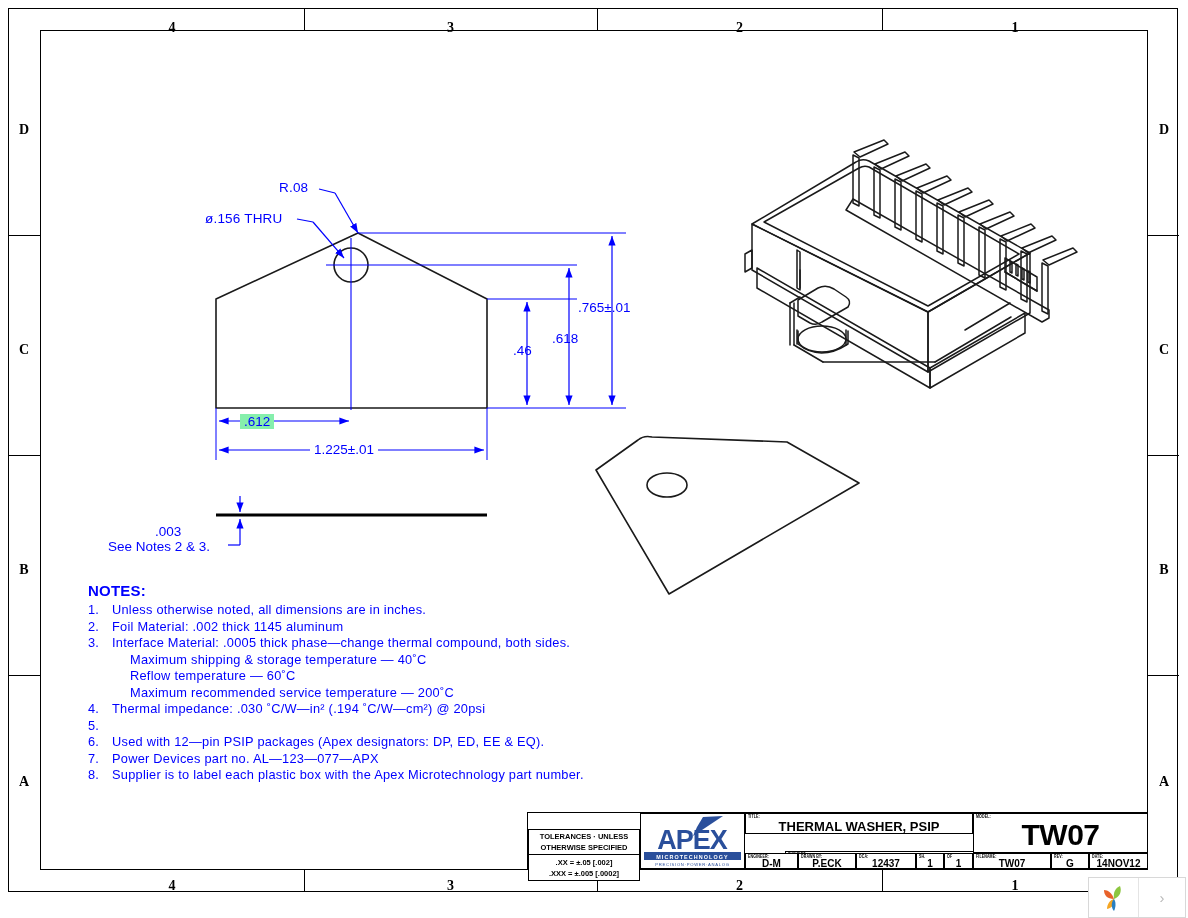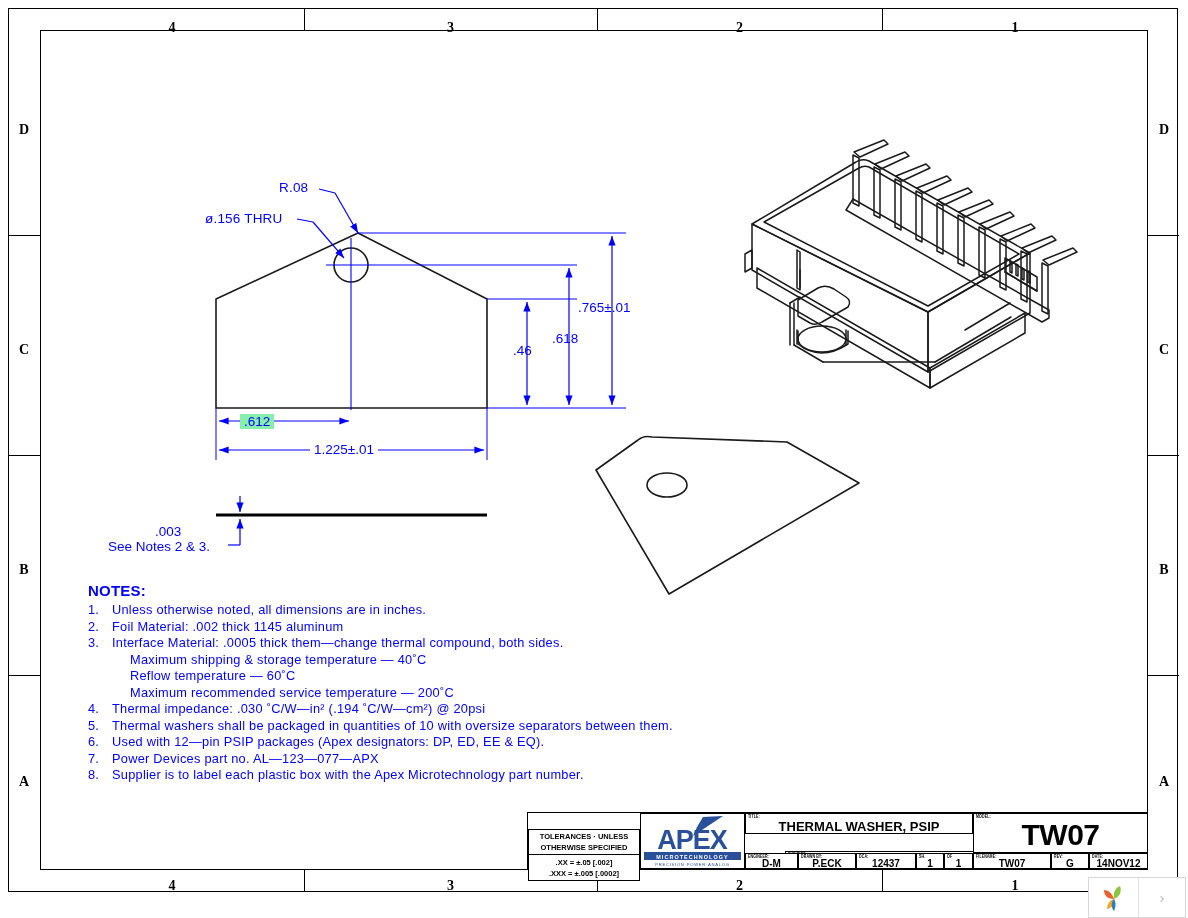--- a/index.html
+++ b/index.html
@@ -424,41 +424,40 @@
         <div style="display: flex; color: rgb(0, 0, 255); font-size: 12.8px; line-height: 16.5px; font-family: &quot;Liberation Sans&quot;, sans-serif; letter-spacing: 0.25px; white-space: nowrap;">
           <span style="display: inline-block; width: 24px; flex: 0 0 auto;">1.</span>
           <span>Unless otherwise noted, all dimensions are in inches.</span>
         </div>
         <div style="display: flex; color: rgb(0, 0, 255); font-size: 12.8px; line-height: 16.5px; font-family: &quot;Liberation Sans&quot;, sans-serif; letter-spacing: 0.25px; white-space: nowrap;">
           <span style="display: inline-block; width: 24px; flex: 0 0 auto;">2.</span>
           <span>Foil Material: .002 thick 1145 aluminum</span>
         </div>
         <div style="display: flex; color: rgb(0, 0, 255); font-size: 12.8px; line-height: 16.5px; font-family: &quot;Liberation Sans&quot;, sans-serif; letter-spacing: 0.25px; white-space: nowrap;">
           <span style="display: inline-block; width: 24px; flex: 0 0 auto;">3.</span>
-          <span>Interface Material: .0005 thick them—change thermal compound, both sides.</span>
+          <span>Interface Material: .0005 thick phase—change thermal compound, both sides.</span>
         </div>
         <div style="display: flex; color: rgb(0, 0, 255); font-size: 12.8px; line-height: 16.5px; font-family: &quot;Liberation Sans&quot;, sans-serif; letter-spacing: 0.25px; white-space: nowrap;">
           <span style="display: inline-block; width: 42px; flex: 0 0 auto;"></span>
           <span>Maximum shipping &amp; storage temperature — 40˚C</span>
         </div>
         <div style="display: flex; color: rgb(0, 0, 255); font-size: 12.8px; line-height: 16.5px; font-family: &quot;Liberation Sans&quot;, sans-serif; letter-spacing: 0.25px; white-space: nowrap;">
           <span style="display: inline-block; width: 42px; flex: 0 0 auto;"></span>
           <span>Reflow temperature — 60˚C</span>
         </div>
         <div style="display: flex; color: rgb(0, 0, 255); font-size: 12.8px; line-height: 16.5px; font-family: &quot;Liberation Sans&quot;, sans-serif; letter-spacing: 0.25px; white-space: nowrap;">
           <span style="display: inline-block; width: 42px; flex: 0 0 auto;"></span>
           <span>Maximum recommended service temperature — 200˚C</span>
         </div>
         <div style="display: flex; color: rgb(0, 0, 255); font-size: 12.8px; line-height: 16.5px; font-family: &quot;Liberation Sans&quot;, sans-serif; letter-spacing: 0.25px; white-space: nowrap;">
           <span style="display: inline-block; width: 24px; flex: 0 0 auto;">4.</span>
           <span>Thermal impedance: .030 ˚C/W—in² (.194 ˚C/W—cm²) @ 20psi</span>
         </div>
         <div style="display: flex; color: rgb(0, 0, 255); font-size: 12.8px; line-height: 16.5px; font-family: &quot;Liberation Sans&quot;, sans-serif; letter-spacing: 0.25px; white-space: nowrap;">
           <span style="display: inline-block; width: 24px; flex: 0 0 auto;">5.</span>
-          <span>Thermal washers shall be packaged in quantities of 10 with oversize separators between them.</span>
         </div>
         <div style="display: flex; color: rgb(0, 0, 255); font-size: 12.8px; line-height: 16.5px; font-family: &quot;Liberation Sans&quot;, sans-serif; letter-spacing: 0.25px; white-space: nowrap;">
           <span style="display: inline-block; width: 24px; flex: 0 0 auto;">6.</span>
           <span>Used with 12—pin PSIP packages (Apex designators: DP, ED, EE &amp; EQ).</span>
         </div>
         <div style="display: flex; color: rgb(0, 0, 255); font-size: 12.8px; line-height: 16.5px; font-family: &quot;Liberation Sans&quot;, sans-serif; letter-spacing: 0.25px; white-space: nowrap;">
           <span style="display: inline-block; width: 24px; flex: 0 0 auto;">7.</span>
           <span>Power Devices part no. AL—123—077—APX</span>
         </div>
         <div style="display: flex; color: rgb(0, 0, 255); font-size: 12.8px; line-height: 16.5px; font-family: &quot;Liberation Sans&quot;, sans-serif; letter-spacing: 0.25px; white-space: nowrap;">

